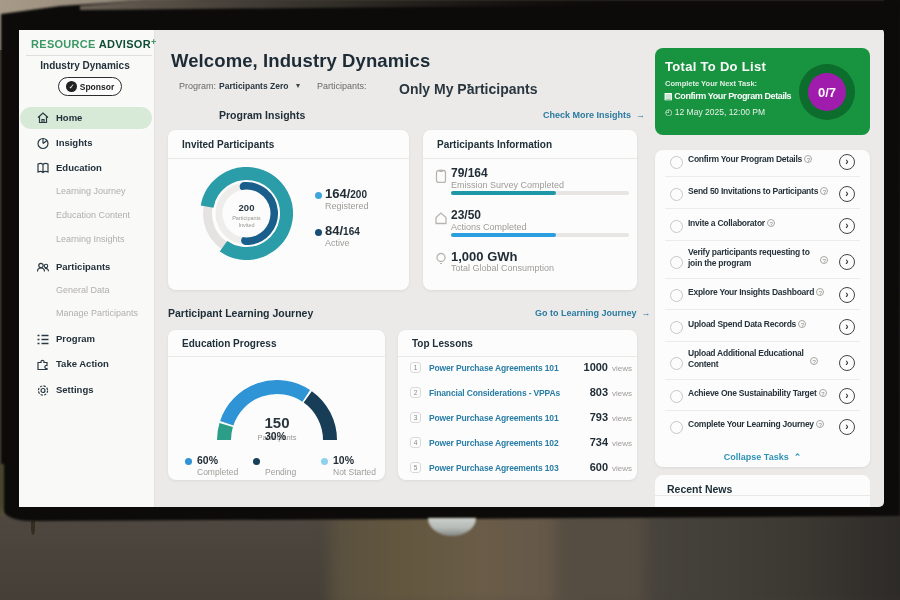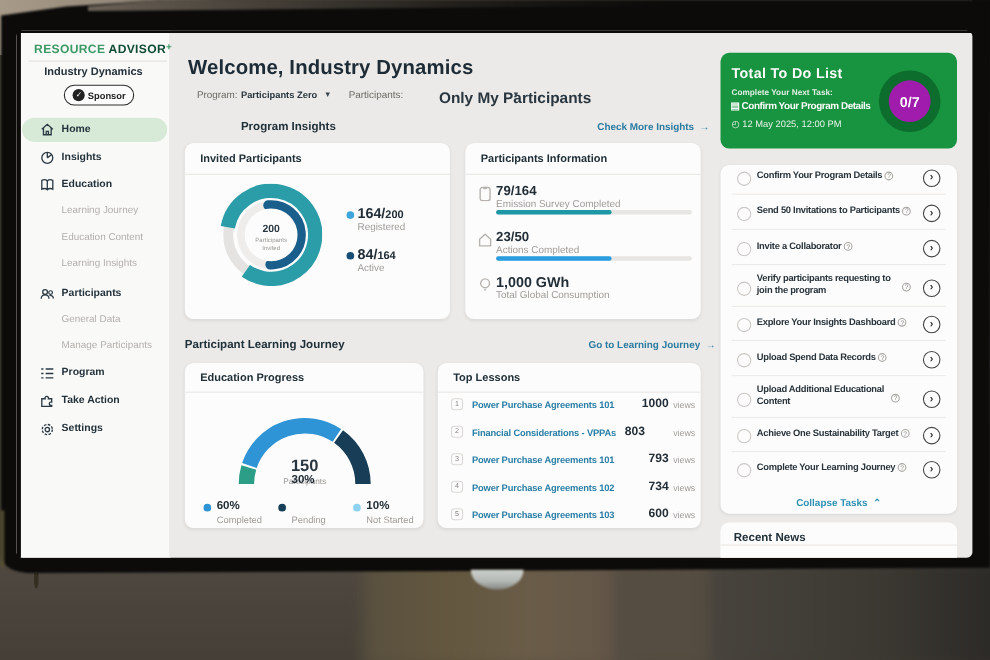--- a/index.html
+++ b/index.html
@@ -173,21 +173,21 @@
 
     <div class="abs" style="left:383px;top:302px;width:239px;height:150px;background:#fff;border-radius:8px;box-shadow:0 1px 3px rgba(40,40,40,0.08);"></div>
     <div class="abs" style="left:397px;top:310px;font-size:10px;font-weight:bold;color:#20303a;">Top Lessons</div>
     <div class="abs" style="left:383px;top:328px;width:239px;height:1px;background:#eceae7;"></div>
     <div class="abs" style="left:395px;top:334px;width:11px;height:11px;border:1px solid #dddbd8;border-radius:3px;font-size:6.5px;color:#8a8884;display:flex;align-items:center;justify-content:center;">1</div>
       <div class="abs" style="left:414px;top:335px;font-size:8.5px;font-weight:bold;color:#2a7fa8;letter-spacing:-0.15px;">Power Purchase Agreements 101</div>
       <div class="abs" style="left:553px;top:333px;width:40px;text-align:right;font-size:11px;font-weight:bold;color:#222e38;">1000</div>
       <div class="abs" style="left:597px;top:336px;font-size:8px;color:#a09d99;">views</div>
       <div class="abs" style="left:395px;top:359px;width:11px;height:11px;border:1px solid #dddbd8;border-radius:3px;font-size:6.5px;color:#8a8884;display:flex;align-items:center;justify-content:center;">2</div>
       <div class="abs" style="left:414px;top:360px;font-size:8.5px;font-weight:bold;color:#2a7fa8;letter-spacing:-0.15px;">Financial Considerations - VPPAs</div>
-      <div class="abs" style="left:553px;top:358px;width:40px;font-size:11px;font-weight:bold;color:#222e38;">803</div>
+      <div class="abs" style="left:553px;top:358px;width:40px;text-align:right;font-size:11px;font-weight:bold;color:#222e38;">803</div>
       <div class="abs" style="left:597px;top:361px;font-size:8px;color:#a09d99;">views</div>
       <div class="abs" style="left:395px;top:384px;width:11px;height:11px;border:1px solid #dddbd8;border-radius:3px;font-size:6.5px;color:#8a8884;display:flex;align-items:center;justify-content:center;">3</div>
       <div class="abs" style="left:414px;top:385px;font-size:8.5px;font-weight:bold;color:#2a7fa8;letter-spacing:-0.15px;">Power Purchase Agreements 101</div>
       <div class="abs" style="left:553px;top:383px;width:40px;text-align:right;font-size:11px;font-weight:bold;color:#222e38;">793</div>
       <div class="abs" style="left:597px;top:386px;font-size:8px;color:#a09d99;">views</div>
       <div class="abs" style="left:395px;top:409px;width:11px;height:11px;border:1px solid #dddbd8;border-radius:3px;font-size:6.5px;color:#8a8884;display:flex;align-items:center;justify-content:center;">4</div>
       <div class="abs" style="left:414px;top:410px;font-size:8.5px;font-weight:bold;color:#2a7fa8;letter-spacing:-0.15px;">Power Purchase Agreements 102</div>
       <div class="abs" style="left:553px;top:408px;width:40px;text-align:right;font-size:11px;font-weight:bold;color:#222e38;">734</div>
       <div class="abs" style="left:597px;top:411px;font-size:8px;color:#a09d99;">views</div>
       <div class="abs" style="left:395px;top:434px;width:11px;height:11px;border:1px solid #dddbd8;border-radius:3px;font-size:6.5px;color:#8a8884;display:flex;align-items:center;justify-content:center;">5</div>

